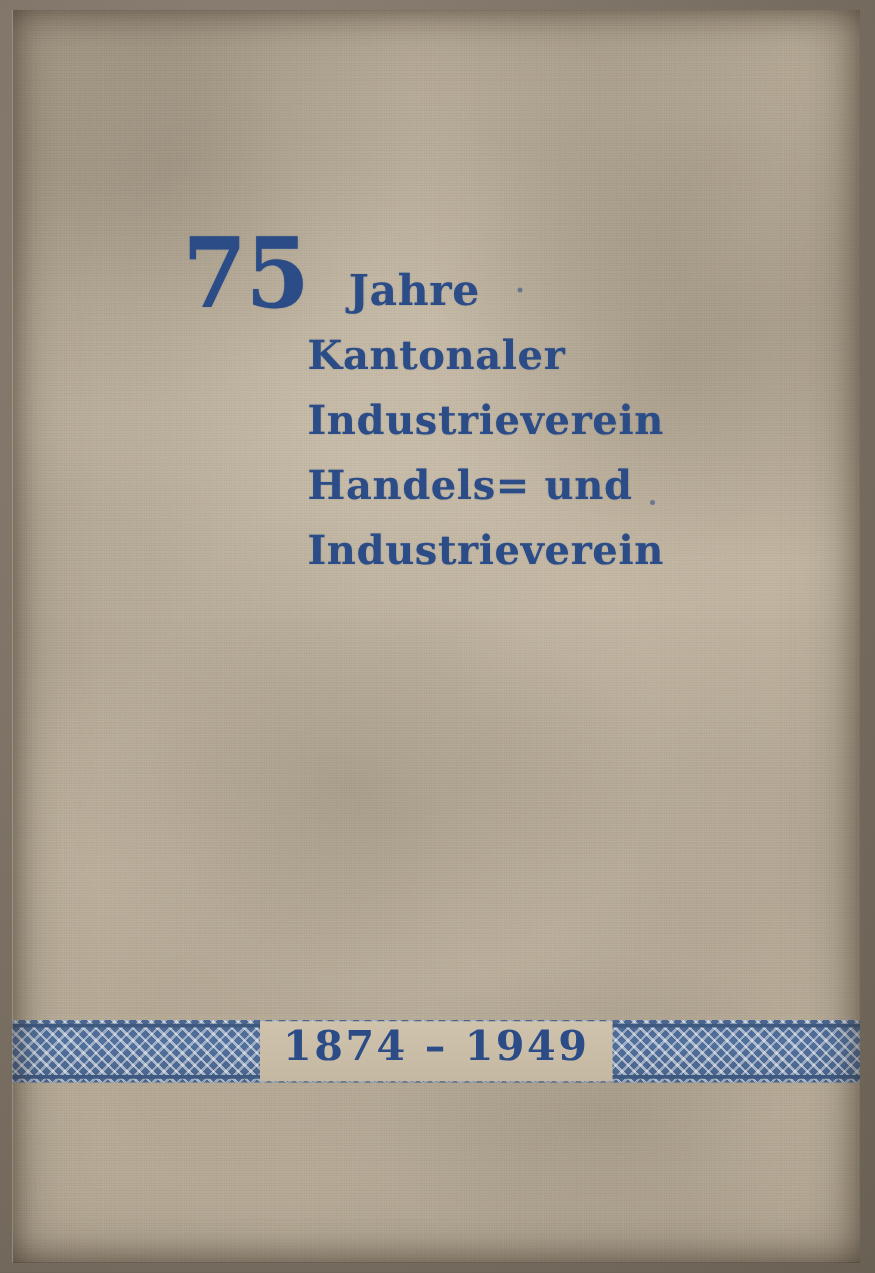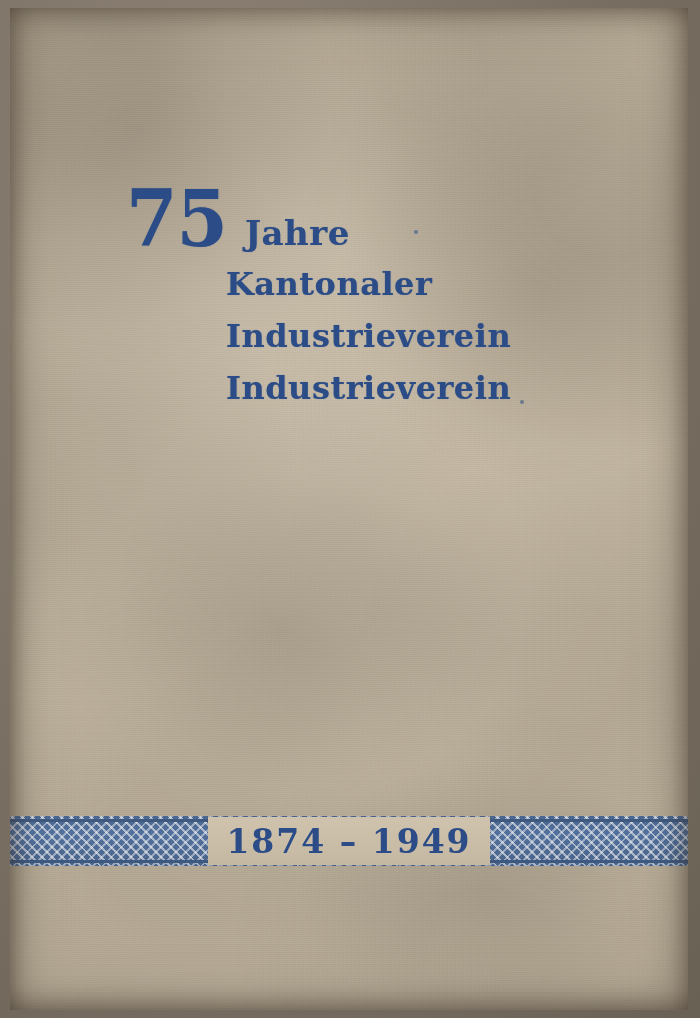--- a/index.html
+++ b/index.html
@@ -65,21 +65,21 @@
     background-image:
       repeating-linear-gradient(0deg, rgba(255,255,255,0.025) 0 1px, rgba(0,0,0,0.02) 1px 2px),
       repeating-linear-gradient(90deg, rgba(255,255,255,0.02) 0 1px, rgba(0,0,0,0.018) 1px 2px);
     opacity: .7;
     pointer-events: none;
   }
 
   
   .title-block {
     position: absolute;
-    left: 116px;
+    left: 136px;
     top: 182px;
     width: 470px;
     z-index: 3;
   }
   .line {
     color: #2b4c86;
     font-family: "DejaVu Serif", serif;
     font-weight: 700;
     letter-spacing: 0.5px;
     line-height: 1;
@@ -94,21 +94,21 @@
     font-size: 74px;
     line-height: 0.8;
     font-family: "DejaVu Serif", serif;
     font-weight: 700;
     color: #2b4c86;
     letter-spacing: -1px;
     transform: scaleY(1.05);
   }
   .word-jahre {
     font-size: 34px;
-    margin-left: 18px;
+    margin-left: 32px;
     color: #2b4c86;
     font-weight: 700;
   }
   .line2, .line3, .line4, .line5 {
     font-size: 32px;
     margin-bottom: 20px;
     margin-left: 100px;
   }
   .line5 { margin-bottom: 18px; }
 
@@ -143,21 +143,21 @@
   .band-rule-top { top: 3px; }
   .band-rule-bottom { bottom: 3px; }
 
   .years-plate {
     position: relative;
     margin: 0 auto;
     width: 282px;
     height: 48px;
     background: linear-gradient(180deg, #cfc3ae 0%, #c4b8a3 100%);
     display: flex;
-    align-items: center;
+    align-items: flex-start;
     justify-content: center;
     z-index: 4;
     box-shadow: 0 0 0 1px rgba(80,70,58,0.10);
   }
   .years {
     color: #2b4c86;
     font-family: "DejaVu Serif", serif;
     font-weight: 700;
     font-size: 33px;
     letter-spacing: 2px;
@@ -193,20 +193,21 @@
 
     <div class="title-block">
 
       <div class="line line1">
         <span class="numeral">75</span>
         <span class="word-jahre">Jahre</span>
       </div>
 
       <div class="line line2">Kantonaler</div>
       <div class="line line3">Industrieverein</div>
+      <div class="line line4">Handels= und</div>
       <div class="line line5">Industrieverein</div>
 
     </div>
 
     <span class="speck" style="left:404px; top:222px;"></span>
     <span class="speck" style="left:510px; top:392px;"></span>
 
     <div class="edge-shadow"></div>
   </div>
 

